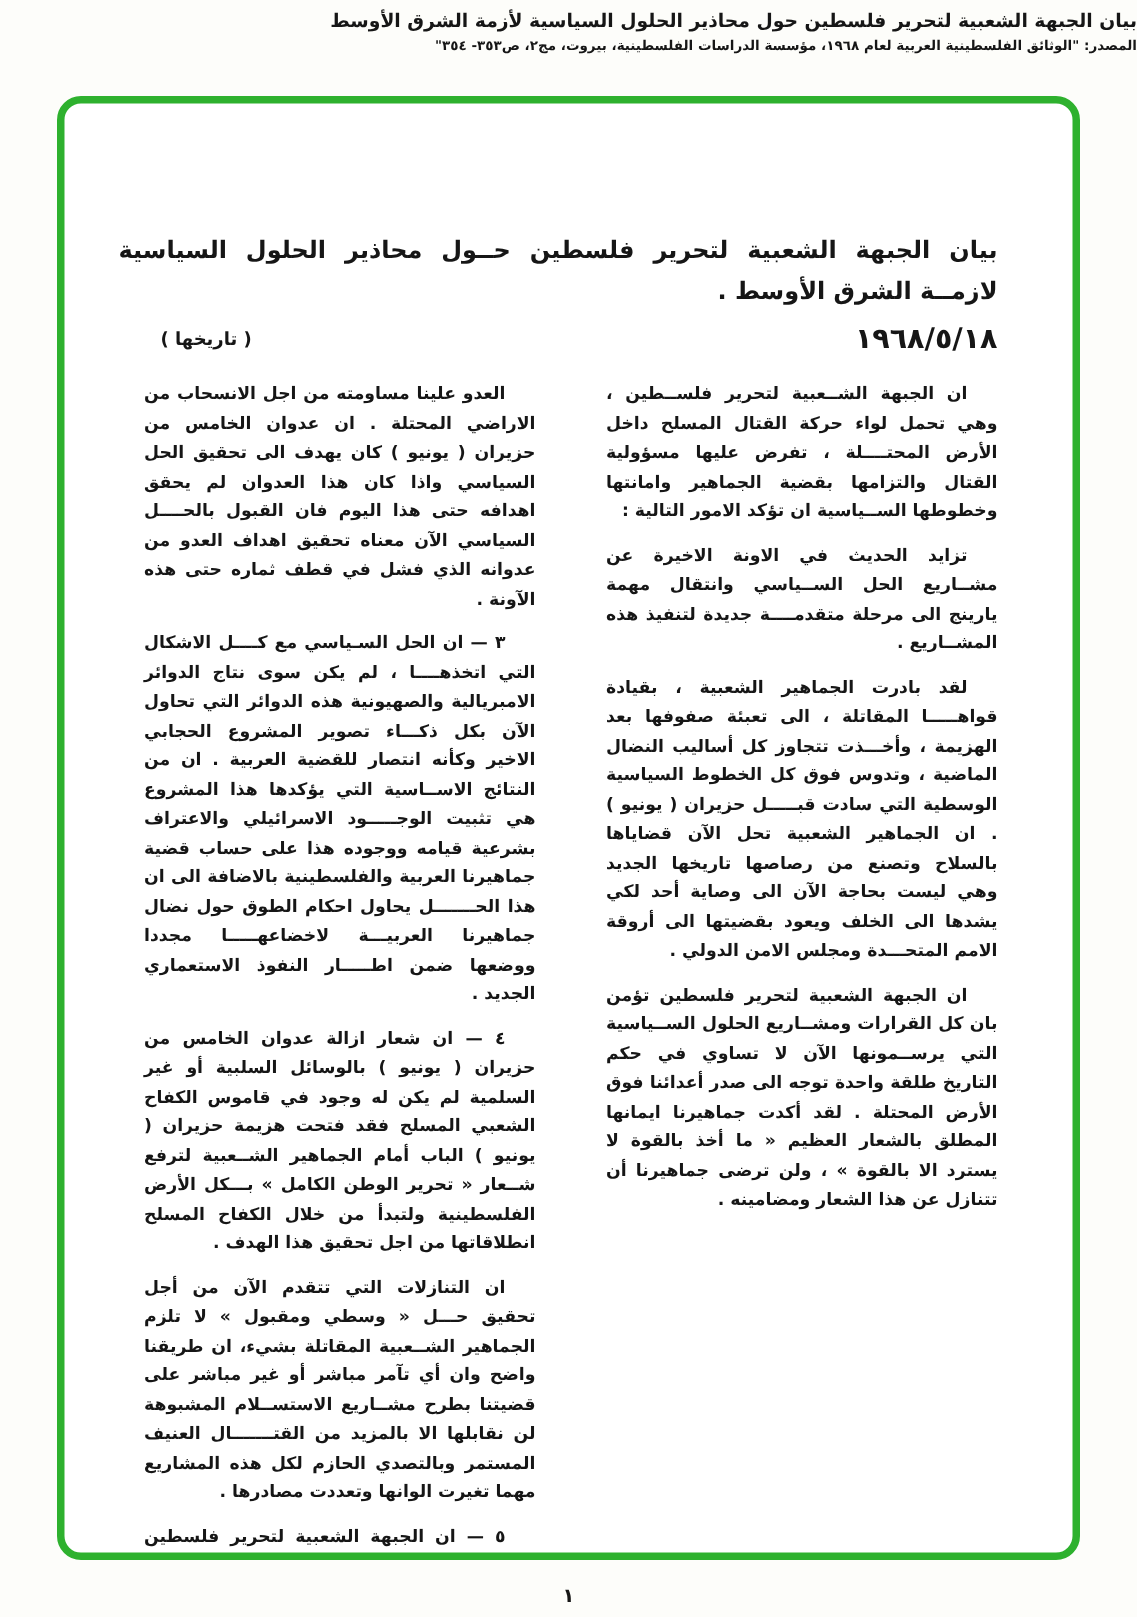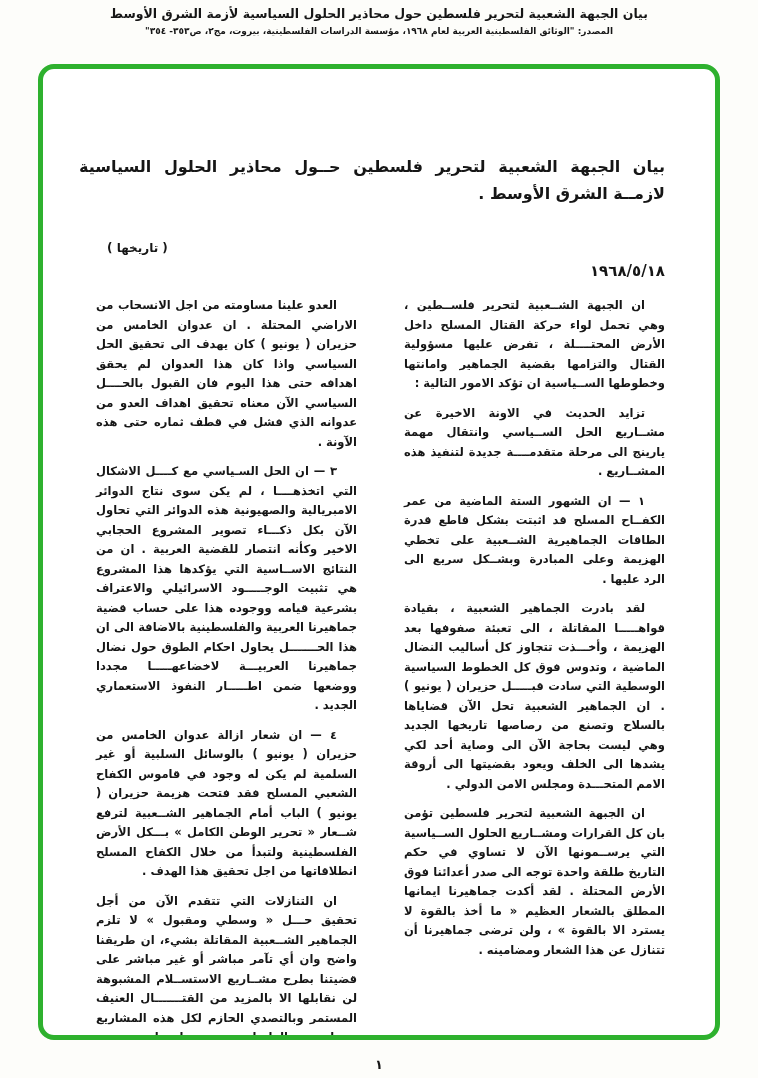--- a/index.html
+++ b/index.html
@@ -6,21 +6,21 @@
   html, body { width:758px; height:1078px; }
   body {
     background:#fdfdfa;
     font-family:"DejaVu Sans", sans-serif;
     color:#161616;
     position:relative;
     overflow:hidden;
   }
   .top-header {
     position:absolute; top:6px; left:0; width:758px;
-    text-align:center; direction:rtl;
+    text-align:right; direction:rtl;
   }
   .top-title { font-size:12.5px; font-weight:bold; }
   .top-source { font-size:9px; font-weight:bold; margin-top:5px; }
   .doc-frame {
     position:absolute; left:38px; top:64px;
     width:682px; height:976px;
     border:5px solid #c4b5fd;
     border-radius:16px;
     background:#ffffff;
     overflow:hidden;
@@ -28,21 +28,21 @@
     direction:rtl;
   }
   .doc-title {
     font-size:16px; font-weight:bold; line-height:27px;
     text-align:justify;
   }
   .date-row {
     display:flex; justify-content:space-between; align-items:center;
     margin-top:8px; font-weight:bold;
   }
-  .doc-date { font-size:15px; direction:ltr; unicode-bidi:isolate;margin-top:47px; }
+  .doc-date { font-size:19px; direction:ltr; unicode-bidi:isolate; }
   .doc-note { font-size:12px; margin-left:28px; }
   .columns { display:flex; gap:30px; margin-top:16px; }
   .col {
     flex:1; min-width:0;
     font-size:11.5px; font-weight:bold; line-height:19.5px;
     text-align:justify;
     margin-left:17px;
   }
   .col p { margin-bottom:10px; text-indent:20px; }
   .page-number {
@@ -63,21 +63,20 @@
 
   <div class="date-row">
     <span class="doc-date">١٩٦٨/٥/١٨</span>
     <span class="doc-note">( تاريخها )</span>
   </div>
 
   <div class="columns">
     <div class="col">
       <p>ان الجبهة الشــعبية لتحرير فلســطين ، وهي تحمل لواء حركة القتال المسلح داخل الأرض المحتــــلة ، تفرض عليها مسؤولية القتال والتزامها بقضية الجماهير وامانتها وخطوطها الســياسية ان تؤكد الامور التالية :</p>
       <p>تزايد الحديث في الاونة الاخيرة عن مشــاريع الحل الســياسي وانتقال مهمة يارينج الى مرحلة متقدمــــة جديدة لتنفيذ هذه المشــاريع .</p>
-      <p>١ — ان الشهور الستة الماضية من عمر الكفــاح المسلح قد اثبتت بشكل قاطع قدرة الطاقات الجماهيرية الشــعبية على تخطي الهزيمة وعلى المبادرة وبشــكل سريع الى الرد عليها .</p>
       <p>لقد بادرت الجماهير الشعبية ، بقيادة قواهـــــا المقاتلة ، الى تعبئة صفوفها بعد الهزيمة ، وأخـــذت تتجاوز كل أساليب النضال الماضية ، وتدوس فوق كل الخطوط السياسية الوسطية التي سادت قبـــــل حزيران ( يونيو ) . ان الجماهير الشعبية تحل الآن قضاياها بالسلاح وتصنع من رصاصها تاريخها الجديد وهي ليست بحاجة الآن الى وصاية أحد لكي يشدها الى الخلف ويعود بقضيتها الى أروقة الامم المتحـــدة ومجلس الامن الدولي .</p>
       <p>ان الجبهة الشعبية لتحرير فلسطين تؤمن بان كل القرارات ومشــاريع الحلول الســياسية التي يرســمونها الآن لا تساوي في حكم التاريخ طلقة واحدة توجه الى صدر أعدائنا فوق الأرض المحتلة . لقد أكدت جماهيرنا ايمانها المطلق بالشعار العظيم « ما أخذ بالقوة لا يسترد الا بالقوة » ، ولن ترضى جماهيرنا أن تتنازل عن هذا الشعار ومضامينه .</p>
     </div>
     <div class="col">
       <p>العدو علينا مساومته من اجل الانسحاب من الاراضي المحتلة . ان عدوان الخامس من حزيران ( يونيو ) كان يهدف الى تحقيق الحل السياسي واذا كان هذا العدوان لم يحقق اهدافه حتى هذا اليوم فان القبول بالحــــل السياسي الآن معناه تحقيق اهداف العدو من عدوانه الذي فشل في قطف ثماره حتى هذه الآونة .</p>
       <p>٣ — ان الحل السـياسي مع كــــل الاشكال التي اتخذهــــا ، لم يكن سوى نتاج الدوائر الامبريالية والصهيونية هذه الدوائر التي تحاول الآن بكل ذكـــاء تصوير المشروع الحجابي الاخير وكأنه انتصار للقضية العربية . ان من النتائج الاســاسية التي يؤكدها هذا المشروع هي تثبيت الوجـــــود الاسرائيلي والاعتراف بشرعية قيامه ووجوده هذا على حساب قضية جماهيرنا العربية والفلسطينية بالاضافة الى ان هذا الحـــــــل يحاول احكام الطوق حول نضال جماهيرنا العربيـــة لاخضاعهـــــا مجددا ووضعها ضمن اطـــــار النفوذ الاستعماري الجديد .</p>
       <p>٤ — ان شعار ازالة عدوان الخامس من حزيران ( يونيو ) بالوسائل السلبية أو غير السلمية لم يكن له وجود في قاموس الكفاح الشعبي المسلح فقد فتحت هزيمة حزيران ( يونيو ) الباب أمام الجماهير الشــعبية لترفع شــعار « تحرير الوطن الكامل » بـــكل الأرض الفلسطينية ولتبدأ من خلال الكفاح المسلح انطلاقاتها من اجل تحقيق هذا الهدف .</p>
       <p>ان التنازلات التي تتقدم الآن من أجل تحقيق حـــل « وسطي ومقبول » لا تلزم الجماهير الشــعبية المقاتلة بشيء، ان طريقنا واضح وان أي تآمر مباشر أو غير مباشر على قضيتنا بطرح مشــاريع الاستســلام المشبوهة لن نقابلها الا بالمزيد من القتـــــــال العنيف المستمر وبالتصدي الحازم لكل هذه المشاريع مهما تغيرت الوانها وتعددت مصادرها .</p>
       <p>٥ — ان الجبهة الشعبية لتحرير فلسطين تؤمن بان الحل الســياسي بكل اشكاله ومشــاريعـــه ليس سوى</p>
     </div>

